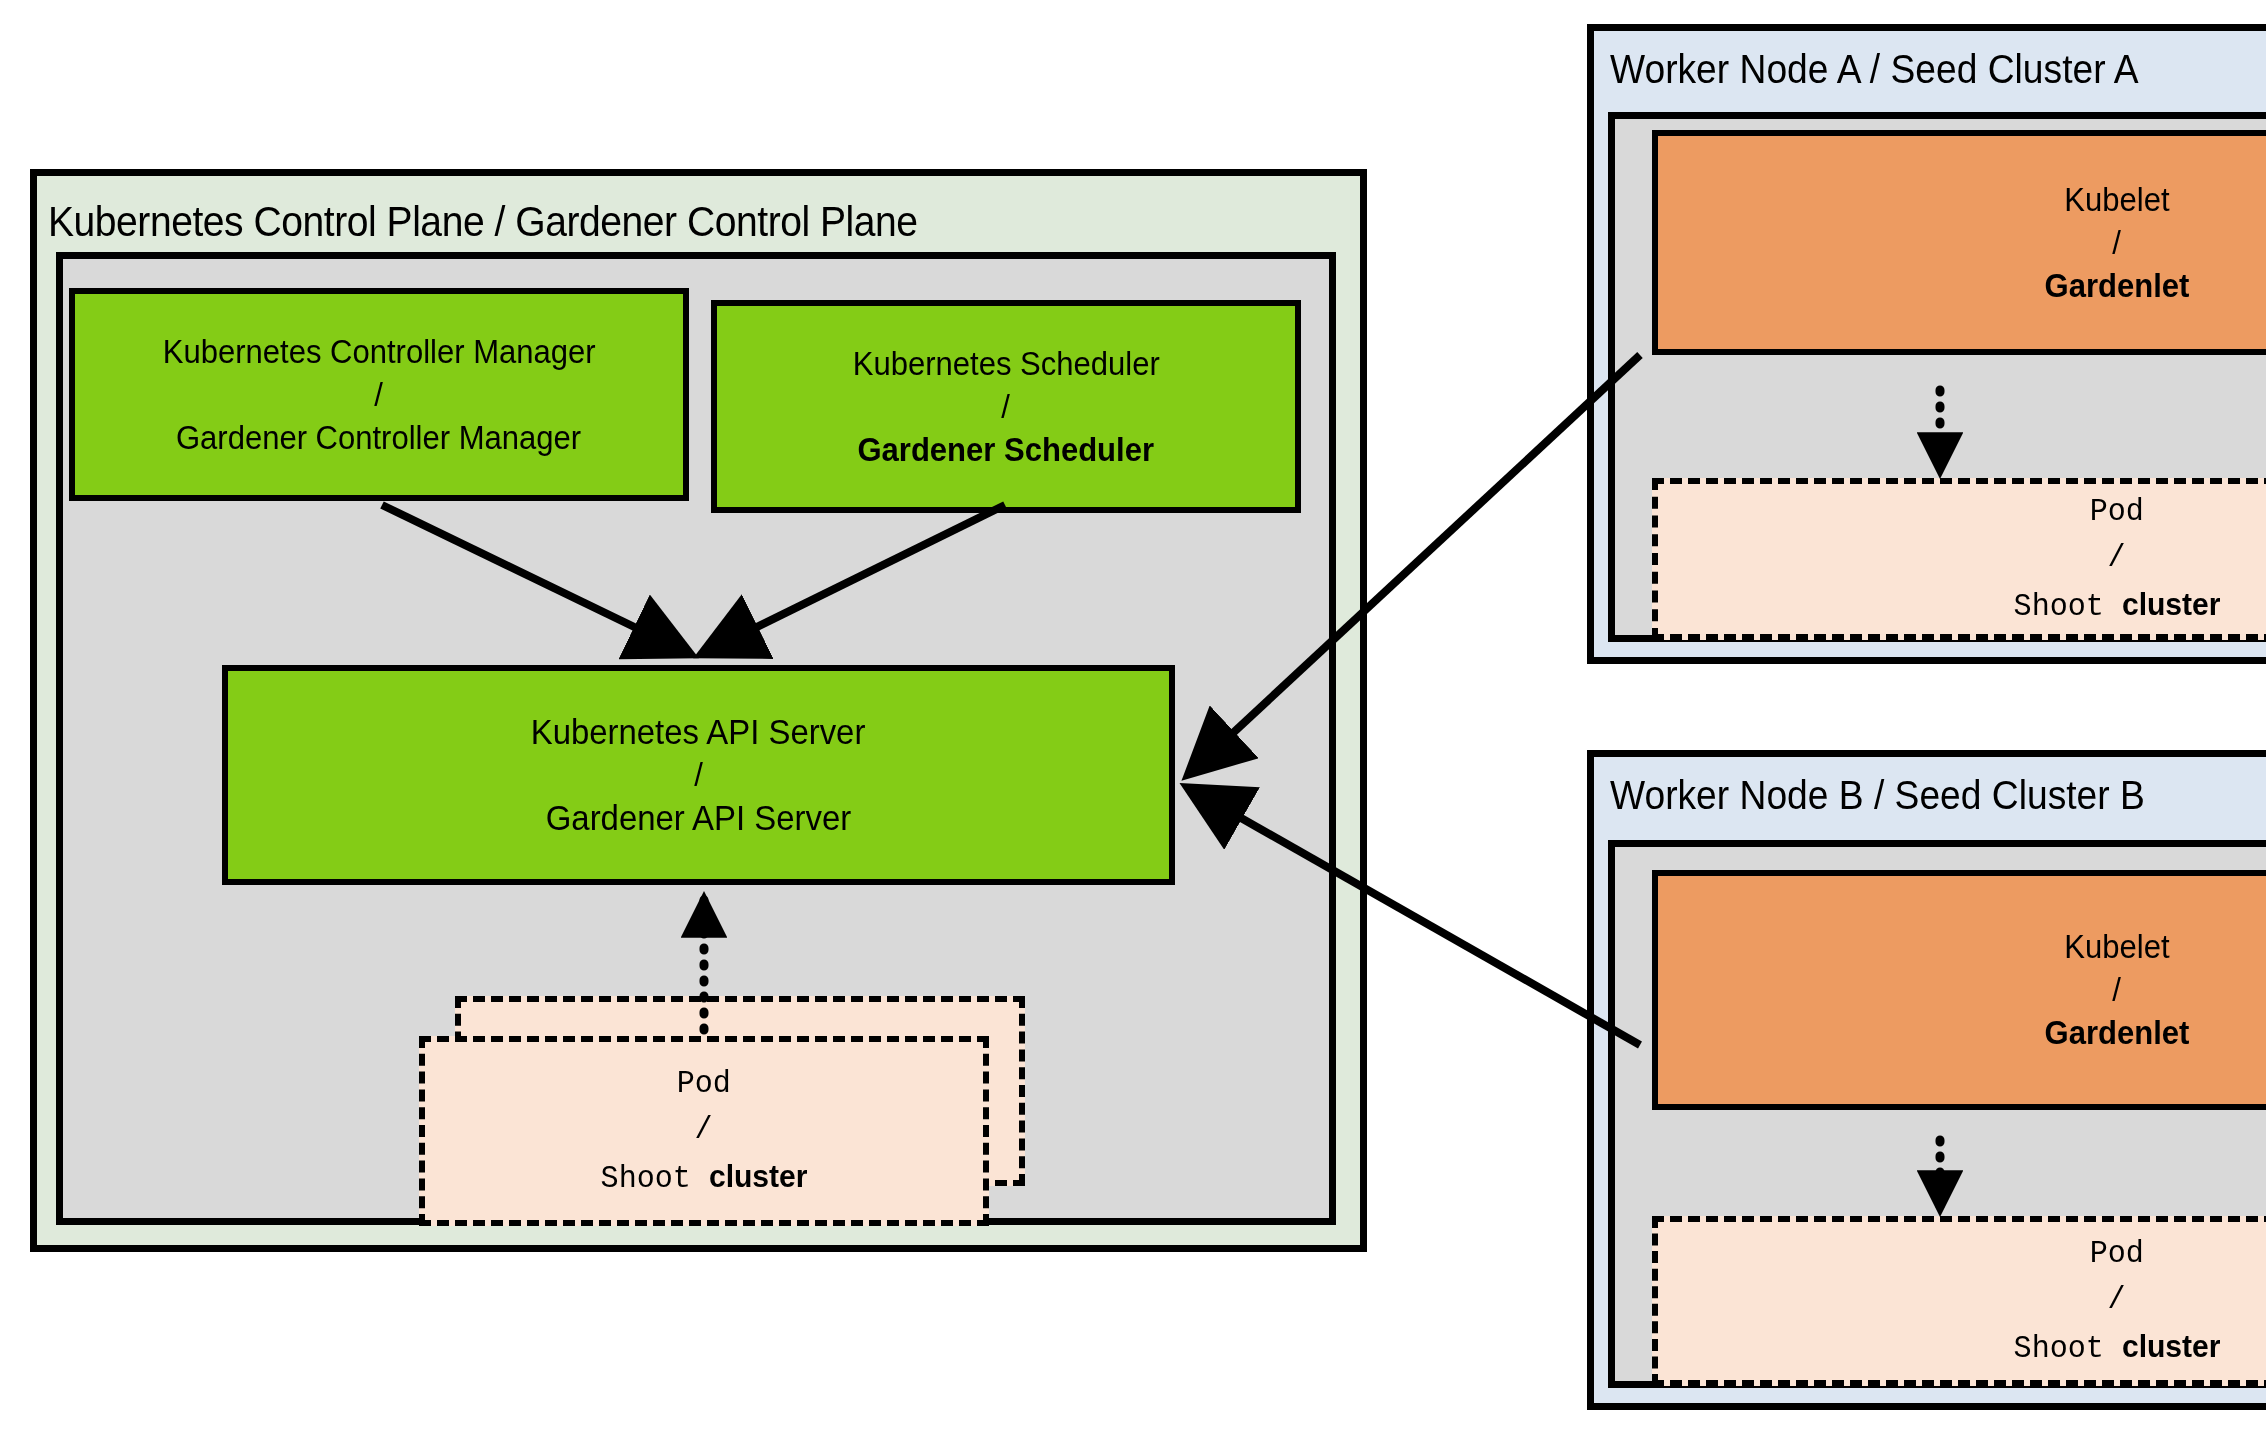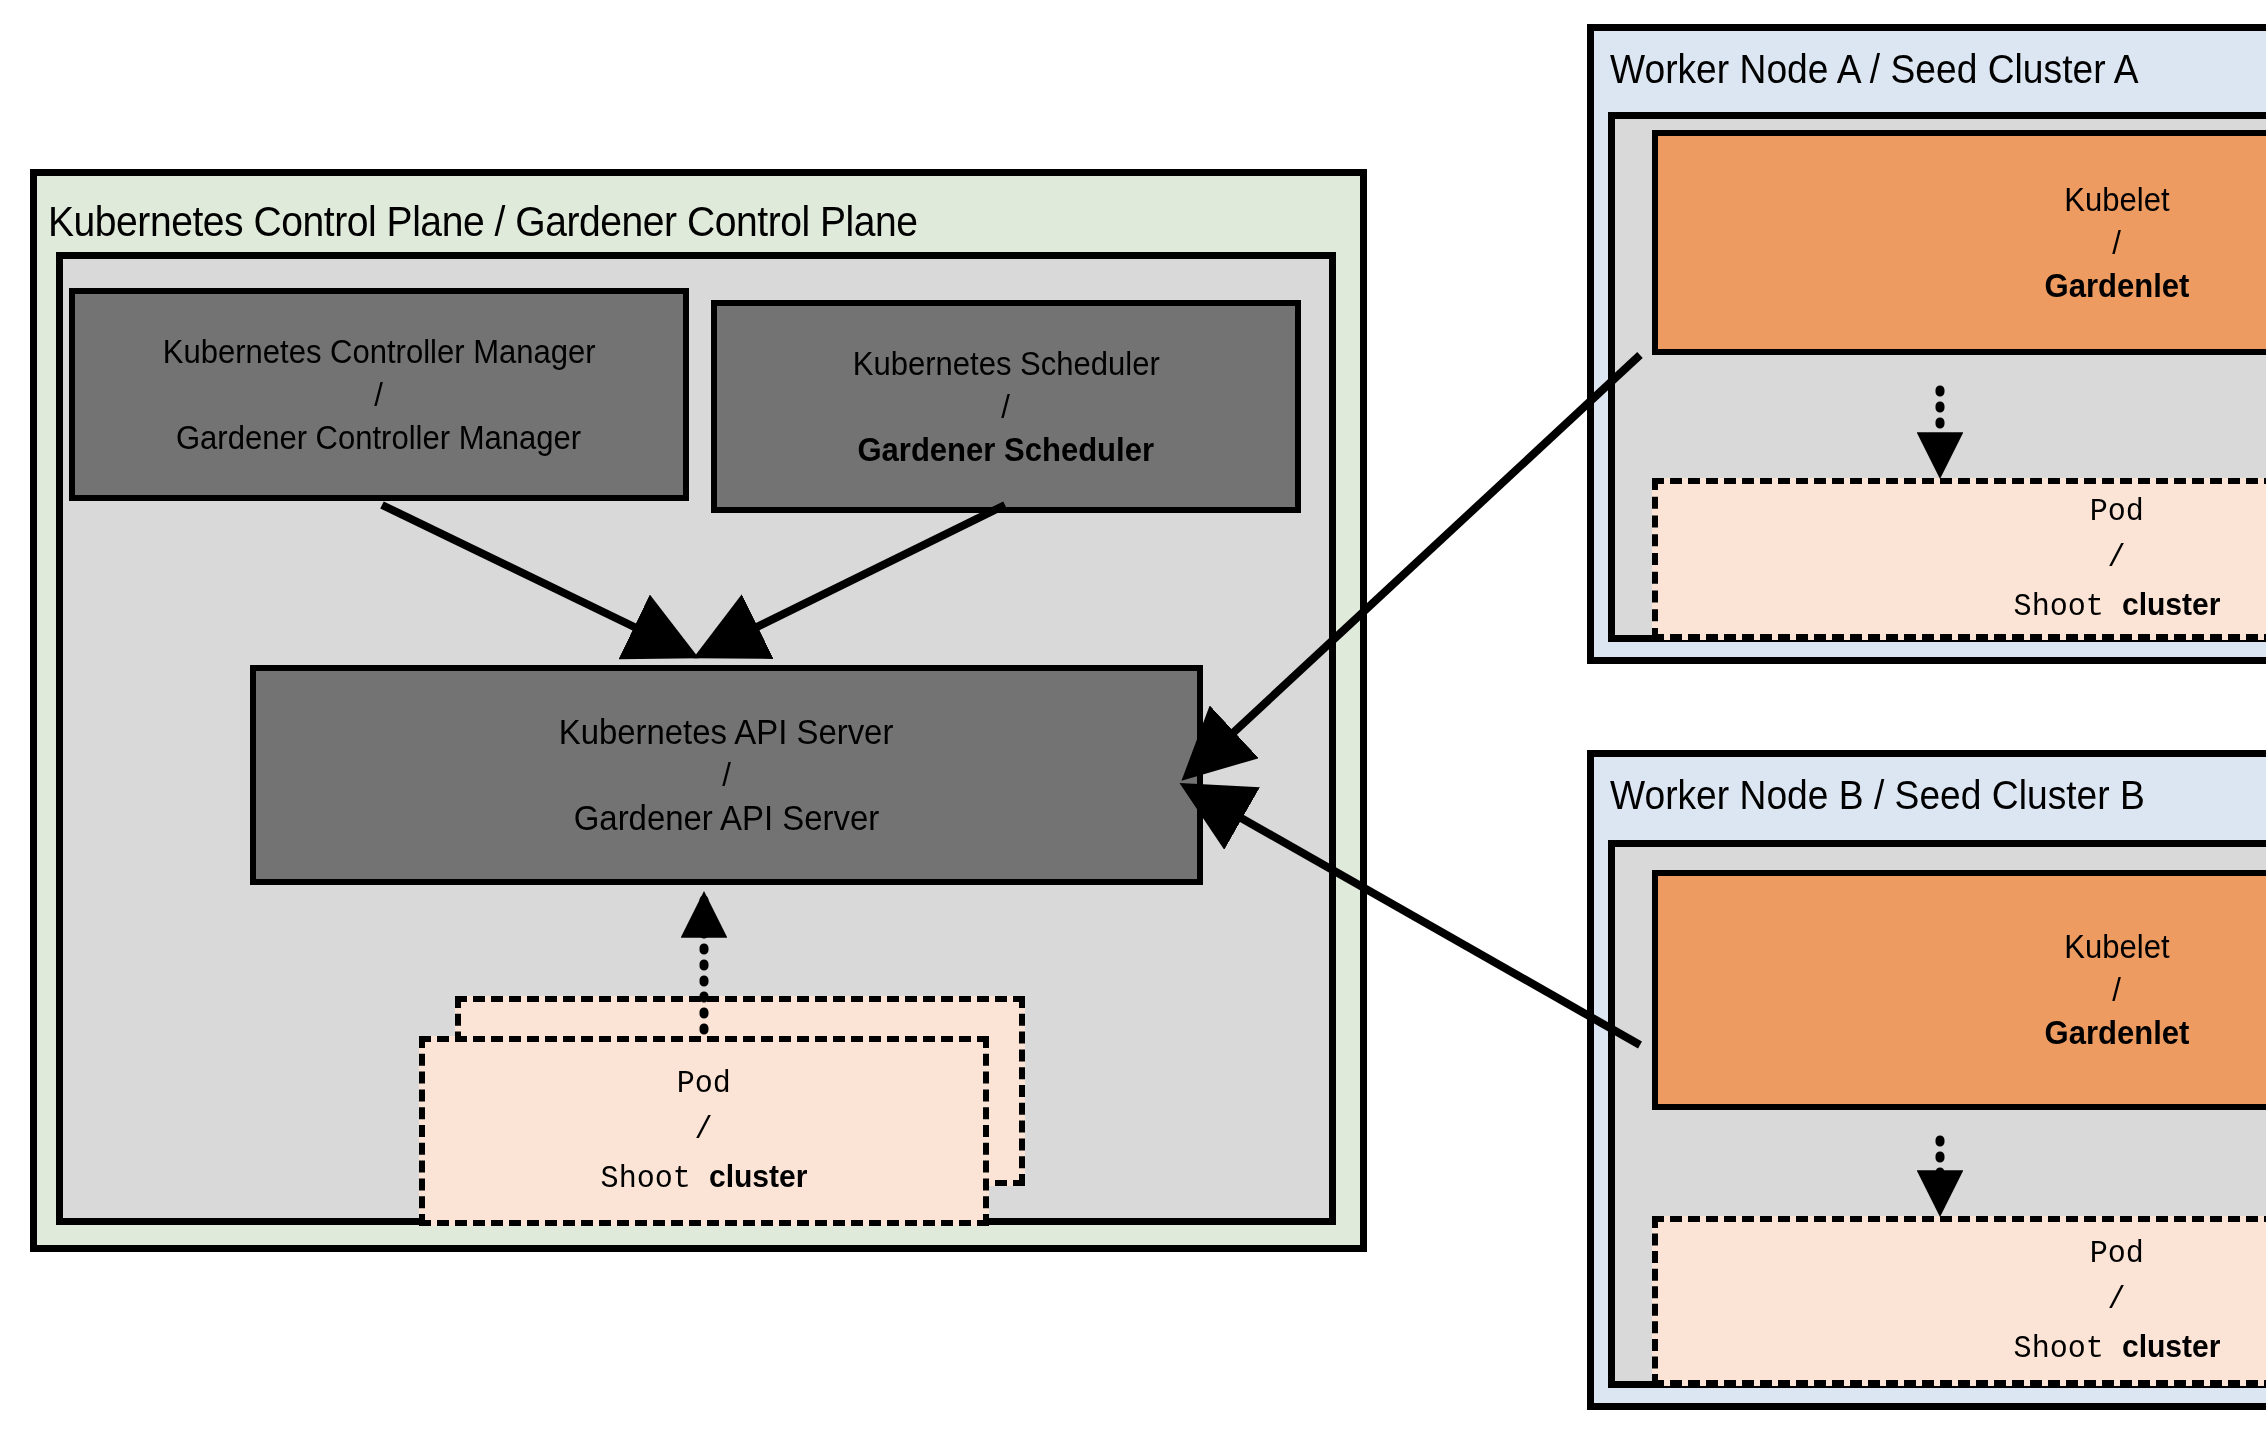--- a/index.html
+++ b/index.html
@@ -21,31 +21,31 @@
   .nodeB{left:1587px;top:750px;width:1057px;height:660px;}
   .node-title{font-size:40px;line-height:50px;white-space:nowrap;
               transform:scaleX(0.93);transform-origin:left center;}
   .nodeA-title{left:1610px;top:44px;width:1020px;height:50px;}
   .nodeB-title{left:1610px;top:770px;width:1020px;height:50px;}
   .node-inner{background:#d9d9d9;border:7px solid #000;}
   .nodeA-inner{left:1608px;top:112px;width:1014px;height:530px;}
   .nodeB-inner{left:1608px;top:840px;width:1014px;height:548px;}
 
   
-  .gbox{background:#737373;border:6px solid #000;
+  .gbox{background:#84cc16;border:6px solid #000;
         display:flex;flex-direction:column;align-items:center;justify-content:center;}
   .obox{background:#ed9b61;border:6px solid #000;
         display:flex;flex-direction:column;align-items:center;justify-content:center;}
   .pbox{background:#fbe4d5;border:6px dashed #000;
         display:flex;flex-direction:column;align-items:center;justify-content:center;}
   .pbox-ghost{background:#fbe4d5;border:6px dashed #000;}
 
   .kcm{left:69px;top:288px;width:620px;height:213px;}
   .ksched{left:711px;top:300px;width:590px;height:213px;}
-  .kapi{left:222px;top:665px;width:953px;height:220px;margin-left:28px;}
+  .kapi{left:222px;top:665px;width:953px;height:220px;}
   .pod-back{left:455px;top:996px;width:570px;height:190px;}
   .pod-front{left:419px;top:1036px;width:570px;height:190px;}
 
   .kubeletA{left:1652px;top:130px;width:930px;height:225px;}
   .podA{left:1652px;top:478px;width:930px;height:162px;}
   .kubeletB{left:1652px;top:870px;width:930px;height:240px;}
   .podB{left:1652px;top:1216px;width:930px;height:170px;}
 
   .ln{font-size:33px;line-height:46px;white-space:nowrap;
       transform:scaleX(0.94);}

